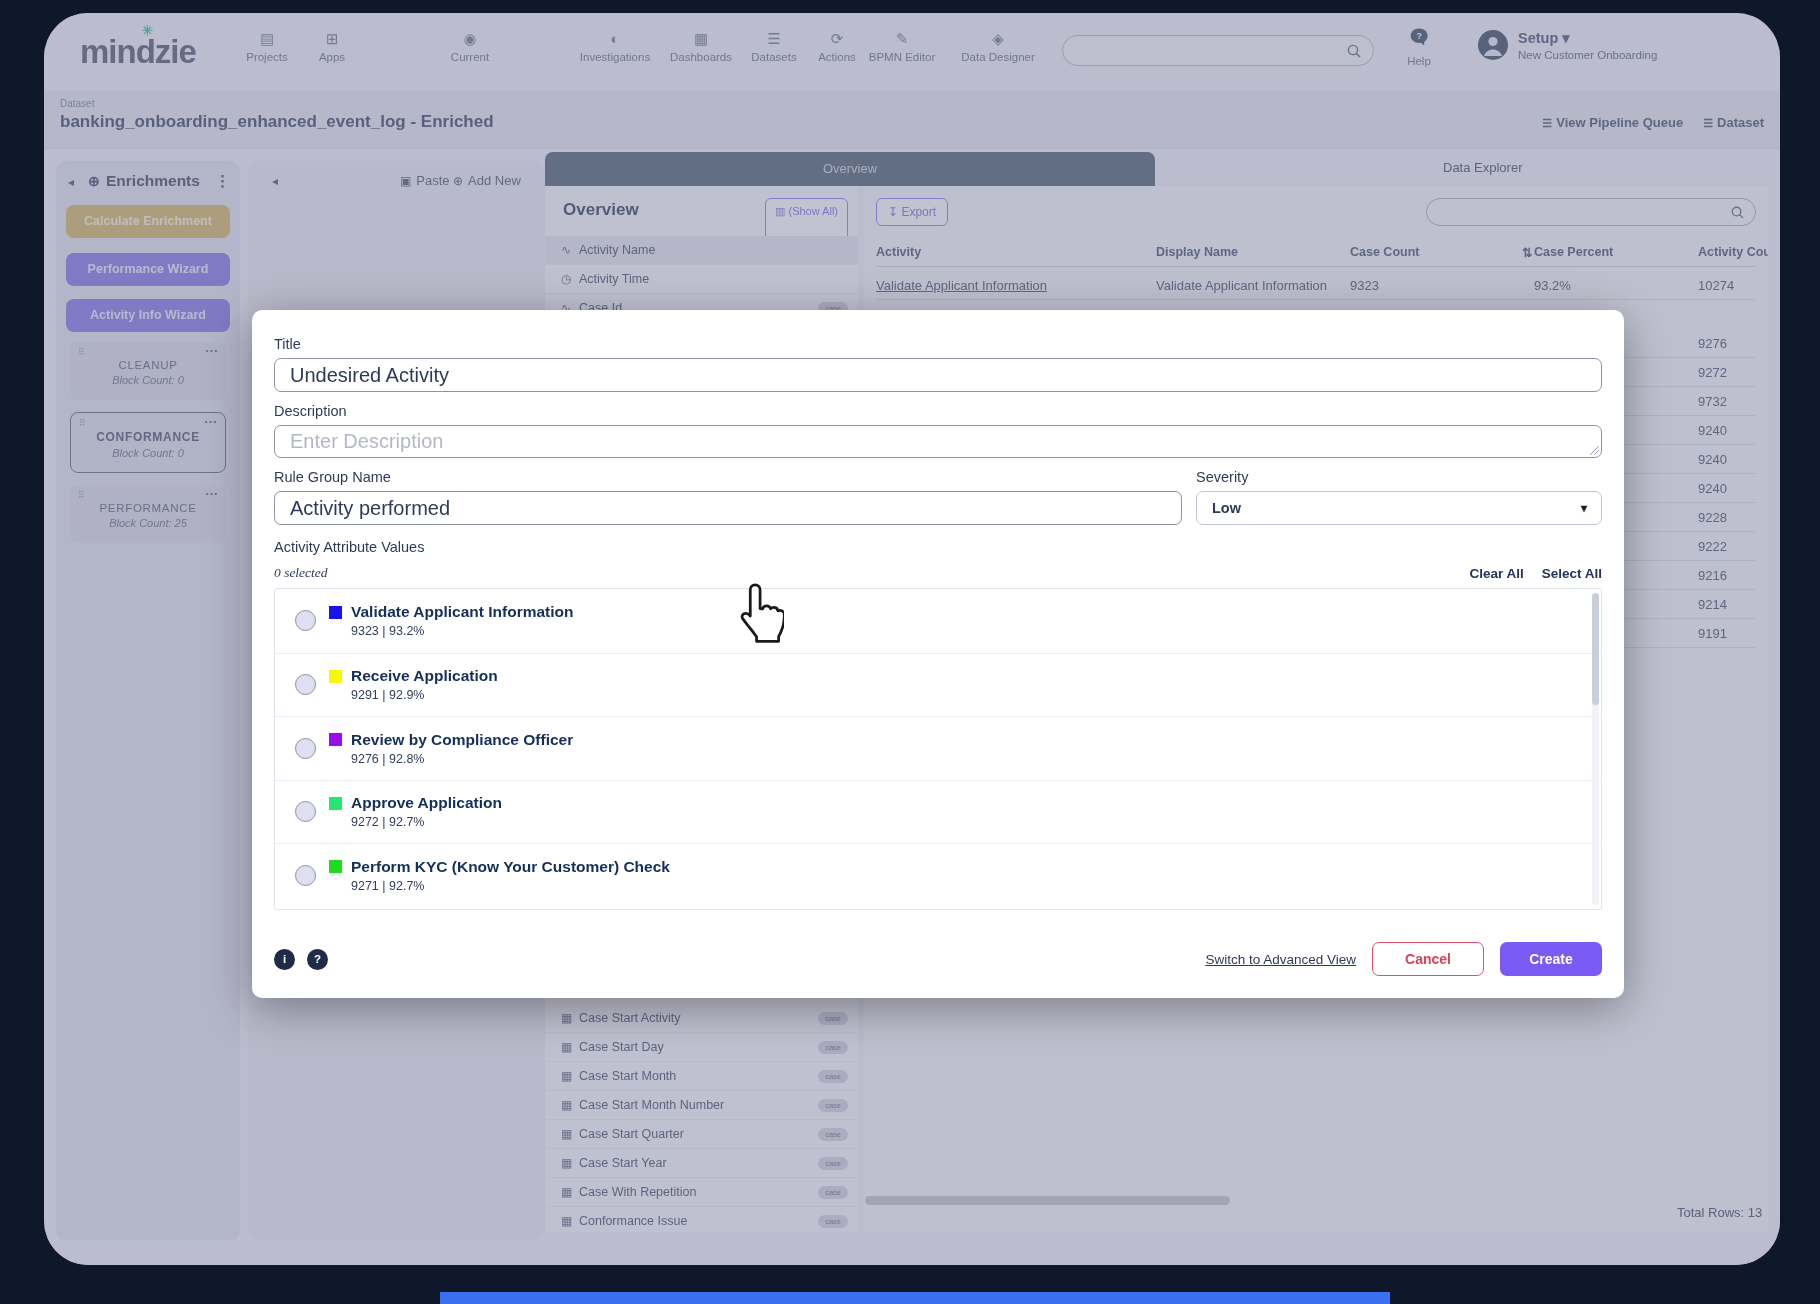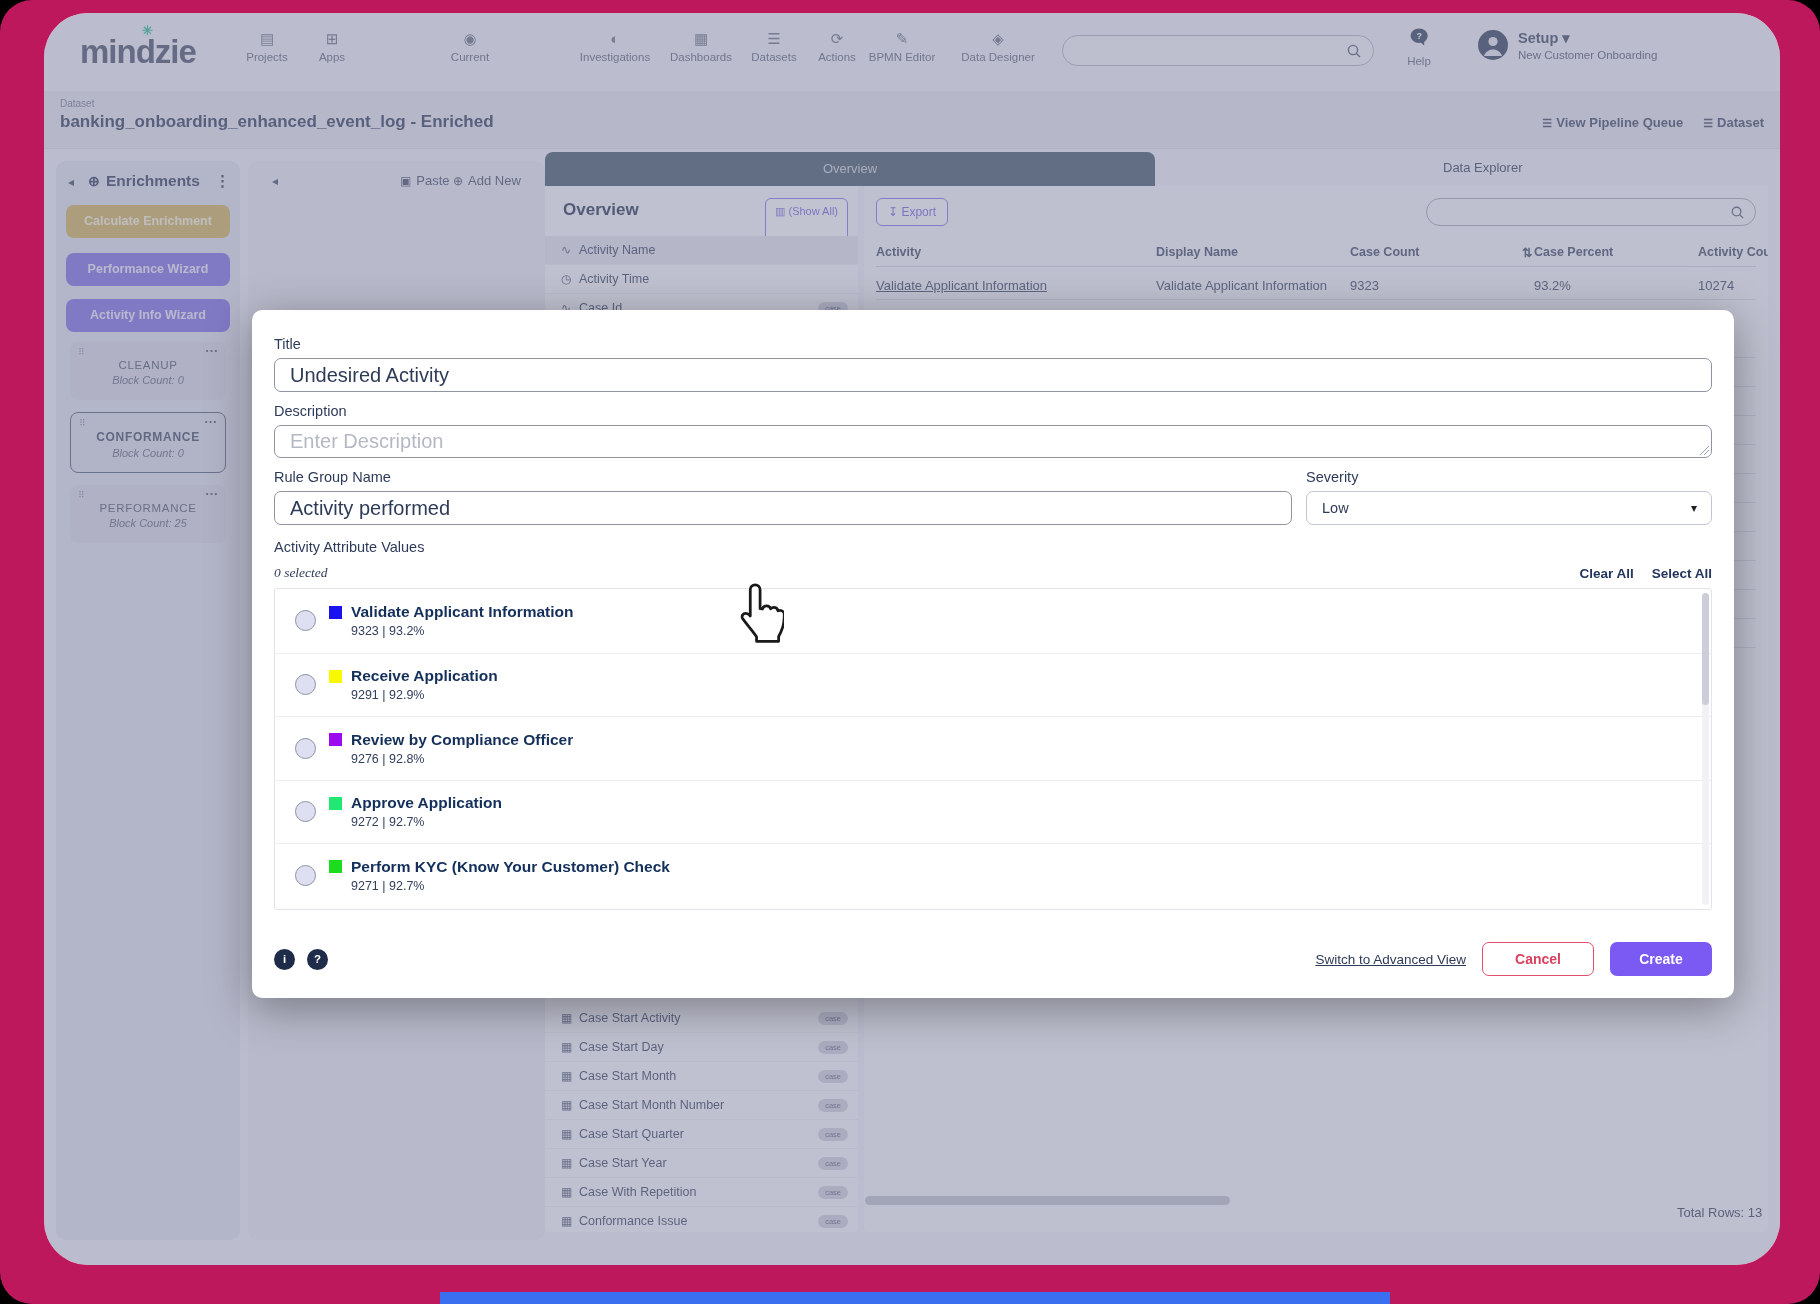--- a/index.html
+++ b/index.html
@@ -1,17 +1,17 @@
 <!DOCTYPE html>
 <html><head>
 <meta charset="utf-8">
 <style>
   * { margin:0; padding:0; box-sizing:border-box; font-family:"Liberation Sans",sans-serif; }
   body { background:#000; }
-  .stage { position:relative; width:1820px; height:1304px; background:#be185d; overflow:hidden;border-radius:32px; }
+  .stage { position:relative; width:1820px; height:1304px; background:#0f172a; overflow:hidden; }
   .window { position:absolute; left:44px; top:13px; width:1736px; height:1252px;
             background:#f0f1f7; border-radius:44px; overflow:hidden; }
 
   
   .topbar { position:absolute; left:0; top:0; width:100%; height:78px; }
   .brand { position:absolute; left:36px; top:20px; font-size:33px; font-weight:bold;
            color:#545e73; letter-spacing:-1px; }
   .brand-spark { position:absolute; left:62px; top:-10px; font-size:13px; color:#3ac2a2; }
   .nav-item { position:absolute; top:18px; transform:translateX(-50%); text-align:center;
               color:#6a7388; white-space:nowrap; cursor:pointer; }
@@ -108,32 +108,32 @@
   .thr span { position:absolute; top:7px; font-size:13px; color:#46526e; white-space:nowrap; }
   .c1{left:0;} .c2{left:236px;padding-left:44px;} .c3{left:474px;} .c4{left:646px;} .c5{left:822px;}
   .thr .link { text-decoration:underline; cursor:pointer; }
   .hsb { position:absolute; left:1px; top:1010px; width:365px; height:9px; background:#c4c6d2; border-radius:5px; cursor:pointer; }
   .total { position:absolute; left:813px; top:1019px; font-size:13px; color:#3f4b66; white-space:nowrap; }
 
   
   .dim { position:absolute; inset:0; background:rgba(122,124,152,.45); border-radius:44px; z-index:5; }
 
   
-  .modal { position:absolute; left:208px; top:297px; width:1482px; height:688px; background:#fff;
+  .modal { position:absolute; left:208px; top:297px; width:1372px; height:688px; background:#fff;
            border-radius:10px; box-shadow:0 10px 45px rgba(0,0,0,.35); z-index:10; padding:26px 22px 0 22px; }
   .m-label { font-size:14.5px; color:#2e3b58; margin-bottom:6px; }
   .m-input { width:100%; height:34px; border:1px solid #8f94a4; border-radius:7px; padding:8px 15px;
              font-size:20px; color:#2e3b58; outline:none; background:#fff; }
   .m-input::placeholder { color:#b4b8c5; }
   .m-gap { height:11px; }
   .m-row { display:flex; gap:14px; }
   .m-col-l { flex:1; }
   .m-col-r { width:406px; }
   .m-select { position:relative; width:100%; height:34px; border:1px solid #c2c5d2; border-radius:7px;
-              font-size:14.5px; color:#2e3b58; line-height:32px; padding:0 15px; cursor:pointer; background:#fff; }
+              font-size:14.5px; color:#2e3b58; line-height:32px; padding:0 15px; cursor:pointer; background:#fff;font-weight:bold; }
   .m-caret { position:absolute; right:14px; top:0; font-size:12px; color:#222; }
   .m-desc-wrap { position:relative; }
   .m-resize { position:absolute; right:3px; bottom:3px; width:9px; height:9px;
               background:linear-gradient(135deg, transparent 45%, #9aa0ae 45%, #9aa0ae 52%, transparent 52%, transparent 70%, #9aa0ae 70%, #9aa0ae 77%, transparent 77%); }
   .m-selrow { display:flex; align-items:center; margin-top:10px; }
   .m-selcount { font-size:13.5px; font-style:italic; color:#2e3b58;font-family:Liberation Serif, serif; }
   .m-links { margin-left:auto; display:flex; gap:18px; }
   .m-link { font-size:13.5px; font-weight:bold; color:#23355c; cursor:pointer; }
   .m-list { position:relative; margin-top:7px; height:322px; border:1px solid #e2e3ec; border-radius:3px;
             overflow:hidden; }

